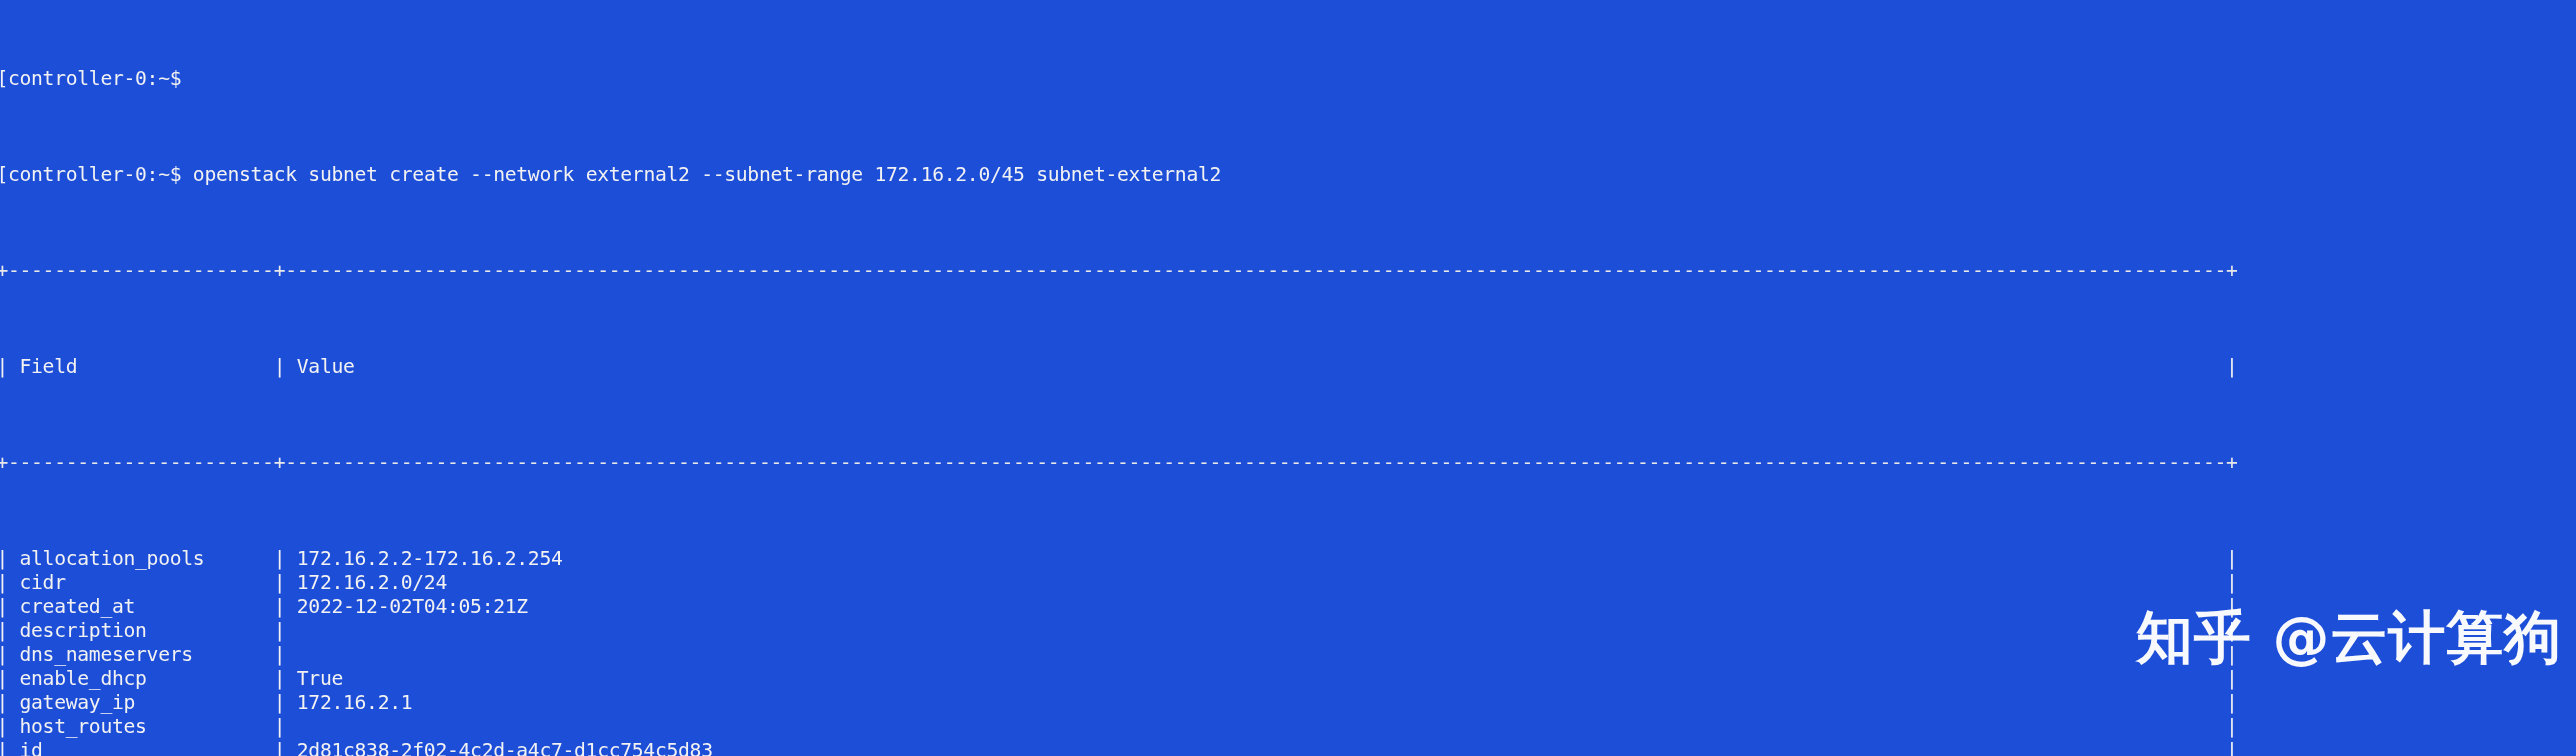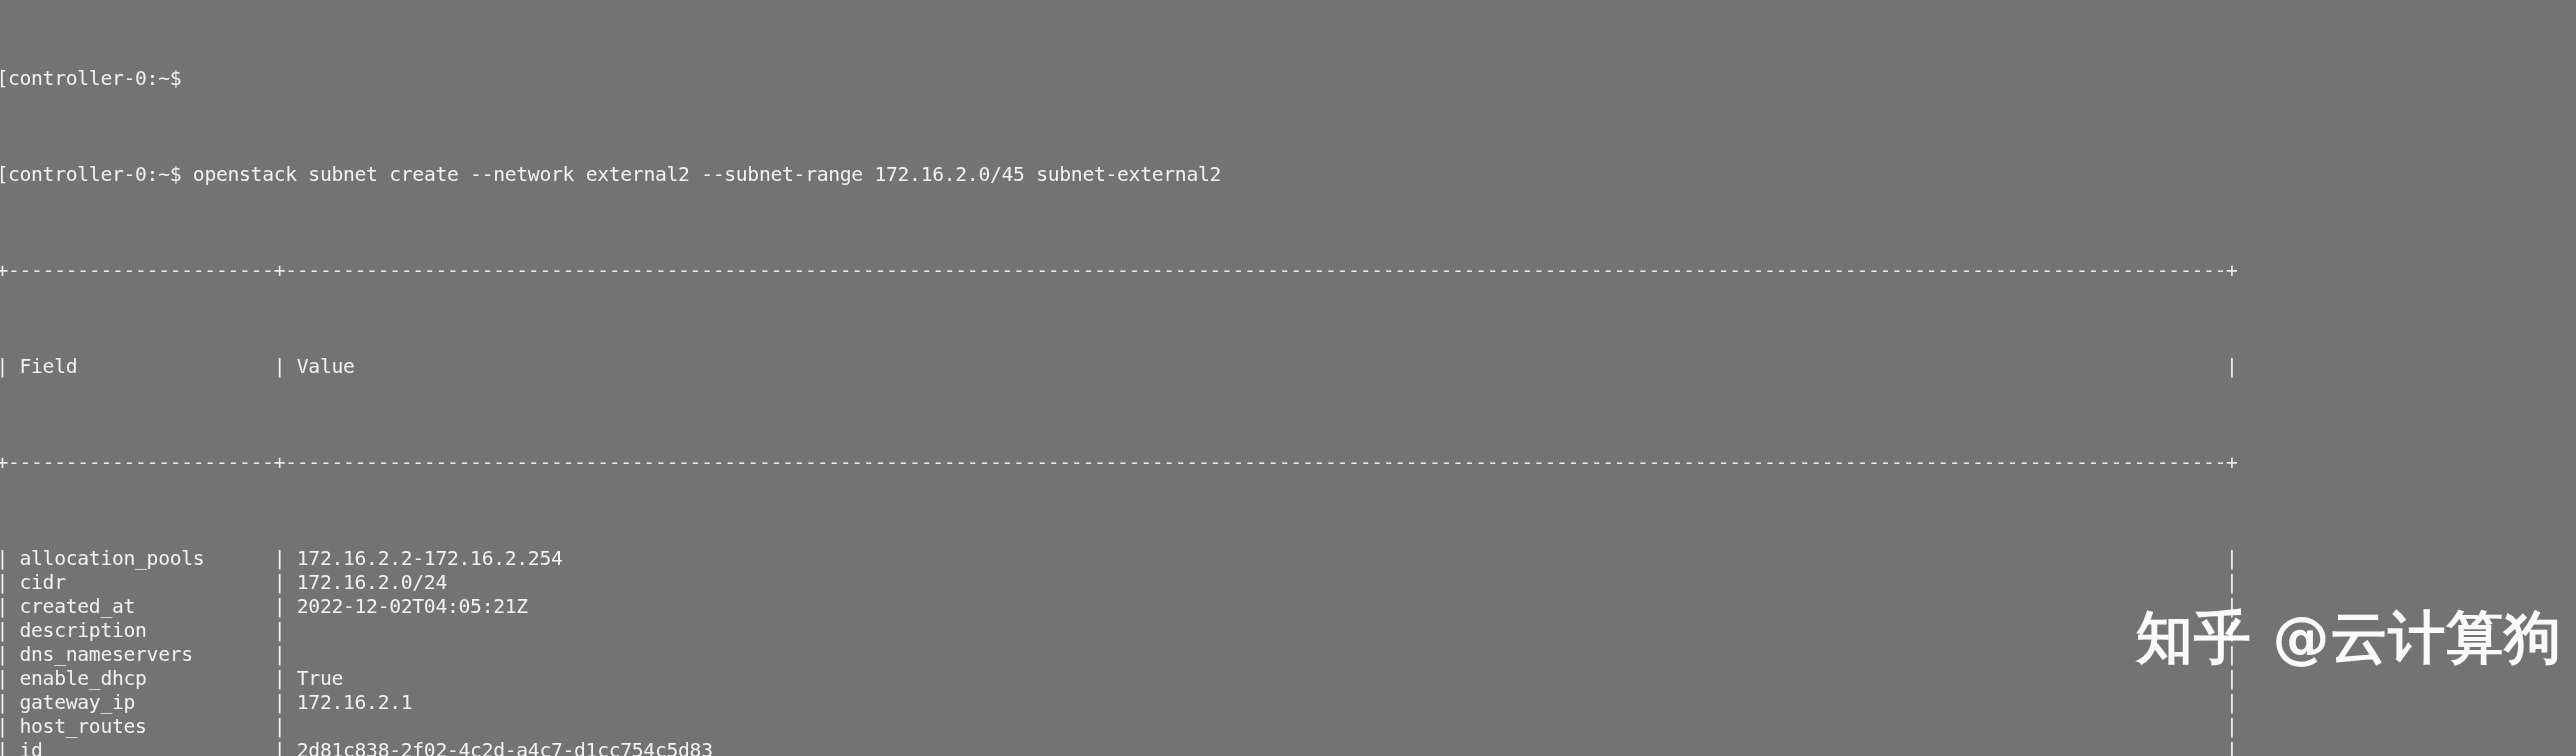--- a/index.html
+++ b/index.html
@@ -10,21 +10,21 @@
   body {
     width: 2576px;
     height: 757px;
     overflow: hidden;
     font-family: "DejaVu Sans Mono", "Liberation Mono", monospace;
   }
   #terminal {
     position: relative;
     width: 2576px;
     height: 757px;
-    background: #737373;
+    background: #1d4ed8;
     color: #f2f2f2;
     font-family: "DejaVu Sans Mono", "Liberation Mono", monospace;
     font-size: 19.7px;
     line-height: 24px;
     letter-spacing: -0.3px;
     padding-top: 0px;
     box-sizing: border-box;
   }
   .screen {
     position: absolute;

